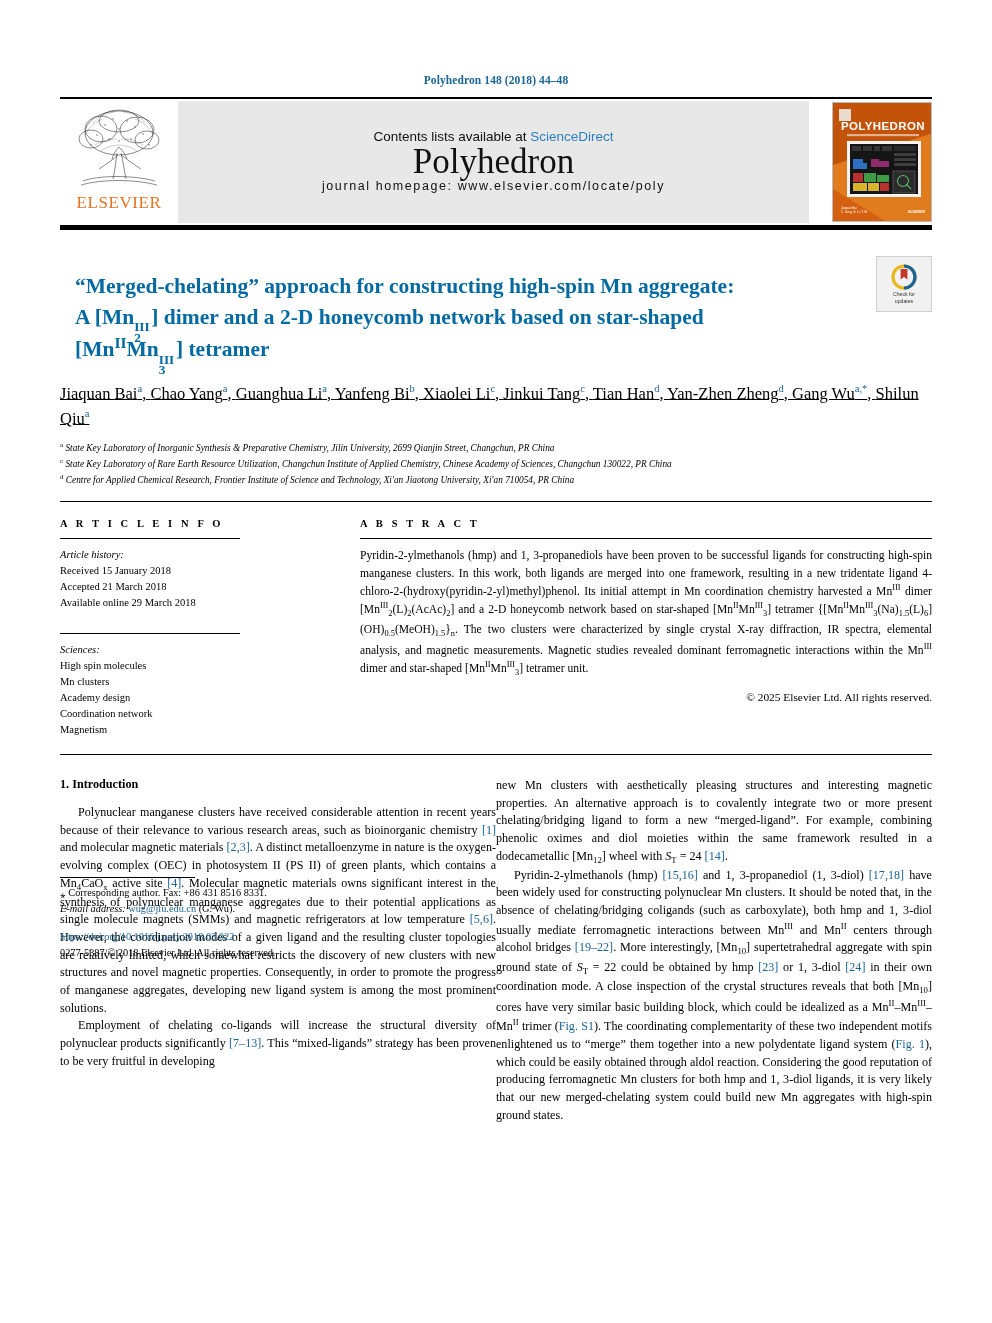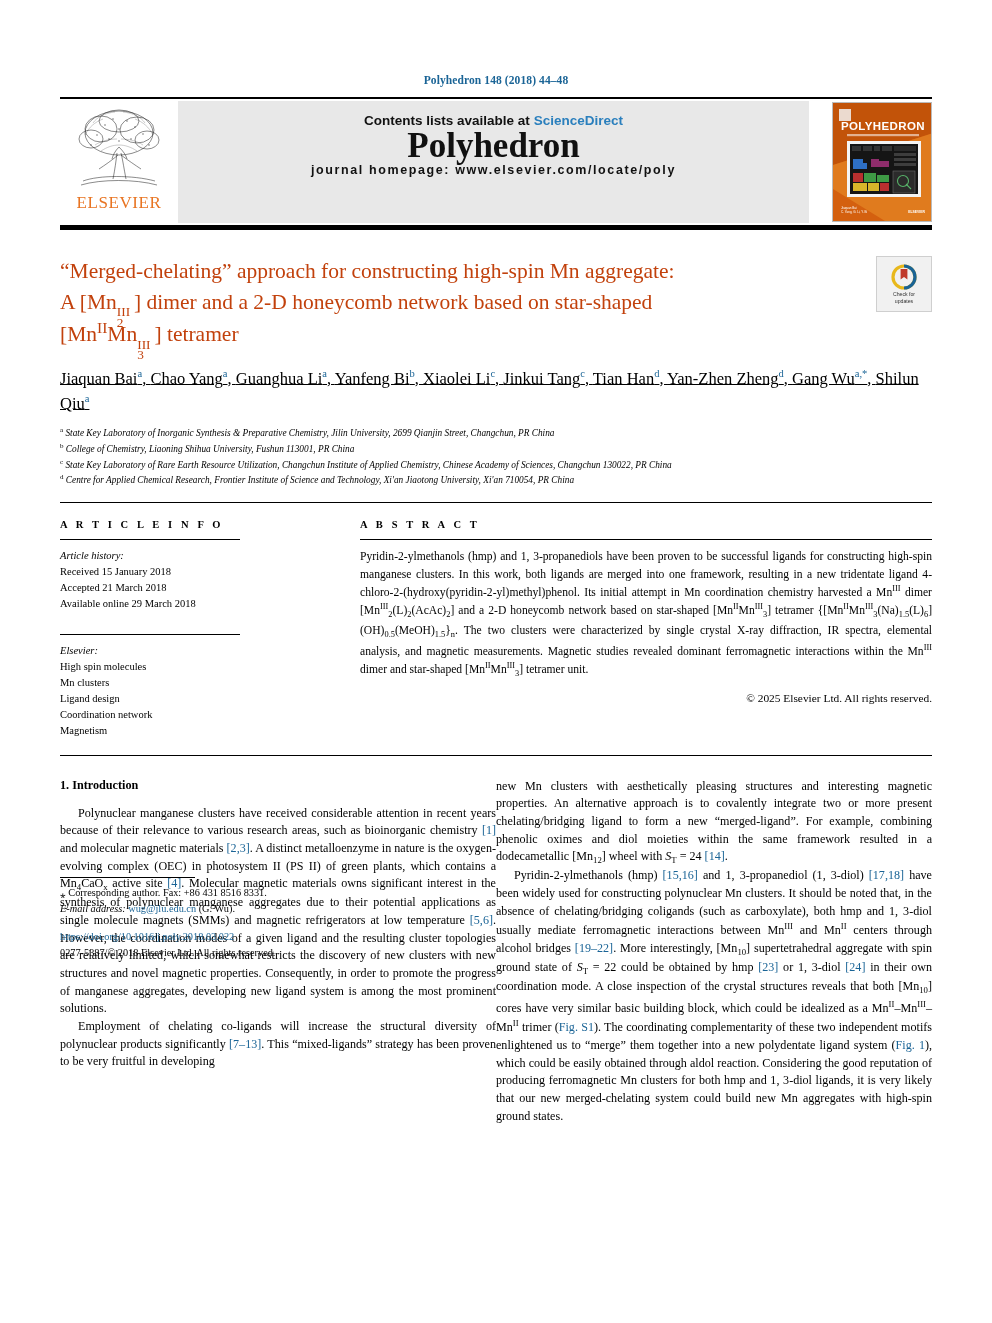--- a/index.html
+++ b/index.html
@@ -67,24 +67,23 @@
     font-weight: normal;
     margin-top: -2px;
   }
   .masthead-center {
     flex: 1 1 auto;
     background: #e8e8e8;
     margin: 2px 15px 2px 0;
     display: flex;
     flex-direction: column;
     align-items: center;
-    justify-content: flex-start;
+    justify-content: center;
     padding: 12px 0 14px 0;
     box-sizing: border-box;
-    font-weight: bold;
   }
   .contents-line {
     font-size: 13.5px;
     font-family: "Liberation Sans", sans-serif;
     color: #111;
   }
   .contents-line .sd {
     color: #2a7fbd;
   }
   .journal-name {
@@ -122,25 +121,25 @@
   }
 
   
   .title-block {
     position: relative;
     padding-top: 26px;
   }
   .paper-title {
     font-family: "Liberation Serif", serif;
     font-size: 21.5px;
-    font-weight: normal;
+    font-weight: bold;
     line-height: 1.42;
-    margin: 0;
+    margin: 15px;
     padding-right: 92px;
-    color: #c2410c;
+    color: #0369a1;
   }
   .crossmark {
     position: absolute;
     right: 0px;
     top: 26px;
     width: 54px;
     height: 54px;
     background: #f1f1f1;
     border: 1px solid #cfcfcf;
     display: flex;
@@ -430,41 +429,40 @@
       <div class="crossmark-text">
         <span>Check for</span><br>
         <span>updates</span>
       </div>
     </div>
   </div>
 
   <div class="authors" id="author-list"><span>Jiaquan Bai</span><sup>a</sup>, <span>Chao Yang</span><sup>a</sup>, <span>Guanghua Li</span><sup>a</sup>, <span>Yanfeng Bi</span><sup>b</sup>, <span>Xiaolei Li</span><sup>c</sup>, <span>Jinkui Tang</span><sup>c</sup>, <span>Tian Han</span><sup>d</sup>, <span>Yan-Zhen Zheng</span><sup>d</sup>, <span>Gang Wu</span><sup>a,*</sup>, <span>Shilun Qiu</span><sup>a</sup></div>
   <div class="affils" id="affil-list">
       <div><sup>a</sup> State Key Laboratory of Inorganic Synthesis &amp; Preparative Chemistry, Jilin University, 2699 Qianjin Street, Changchun, PR China</div>
-      <div><sup>b</sup> College of Chemistry, Liaoning Shihua University, Fushun 113001, PR China</div>
       <div><sup>c</sup> State Key Laboratory of Rare Earth Resource Utilization, Changchun Institute of Applied Chemistry, Chinese Academy of Sciences, Changchun 130022, PR China</div>
       <div><sup>d</sup> Centre for Applied Chemical Research, Frontier Institute of Science and Technology, Xi'an Jiaotong University, Xi'an 710054, PR China</div>
     </div>
 
   <div class="rule-thin"></div>
 
   <div class="info-abstract">
     <div class="col-info">
       <div class="section-head">A R T I C L E   I N F O</div>
       <div class="hr-box narrow"></div>
       <div class="info-label">Article history:</div>
       <div class="info-line">Received 15 January 2018</div>
       <div class="info-line">Accepted 21 March 2018</div>
       <div class="info-line">Available online 29 March 2018</div>
 
       <div class="hr-box narrow" style="margin-top:22px;"></div>
-      <div class="info-label">Elsevier:</div>
+      <div class="info-label">Sciences:</div>
       <div class="info-line">High spin molecules</div>
       <div class="info-line">Mn clusters</div>
-      <div class="info-line">Ligand design</div>
+      <div class="info-line">Academy design</div>
       <div class="info-line">Coordination network</div>
       <div class="info-line">Magnetism</div>
     </div>
 
     <div class="col-abstract">
       <div class="section-head">A B S T R A C T</div>
       <div class="hr-box"></div>
       <div class="abstract-text" id="abstract-text">Pyridin-2-ylmethanols (hmp) and 1, 3-propanediols have been proven to be successful ligands for constructing high-spin manganese clusters. In this work, both ligands are merged into one framework, resulting in a new tridentate ligand 4-chloro-2-(hydroxy(pyridin-2-yl)methyl)phenol. Its initial attempt in Mn coordination chemistry harvested a Mn<sup class="inline">III</sup> dimer [Mn<sup class="inline">III</sup><sub>2</sub>(L)<sub>2</sub>(AcAc)<sub>2</sub>] and a 2-D honeycomb network based on star-shaped [Mn<sup class="inline">II</sup>Mn<sup class="inline">III</sup><sub>3</sub>] tetramer {[Mn<sup class="inline">II</sup>Mn<sup class="inline">III</sup><sub>3</sub>(Na)<sub>1.5</sub>(L)<sub>6</sub>](OH)<sub>0.5</sub>(MeOH)<sub>1.5</sub>}<sub>n</sub>. The two clusters were characterized by single crystal X-ray diffraction, IR spectra, elemental analysis, and magnetic measurements. Magnetic studies revealed dominant ferromagnetic interactions within the Mn<sup class="inline">III</sup> dimer and star-shaped [Mn<sup class="inline">II</sup>Mn<sup class="inline">III</sup><sub>3</sub>] tetramer unit.</div>
       <div class="copyright-line">© 2025 Elsevier Ltd. All rights reserved.</div>
     </div>

